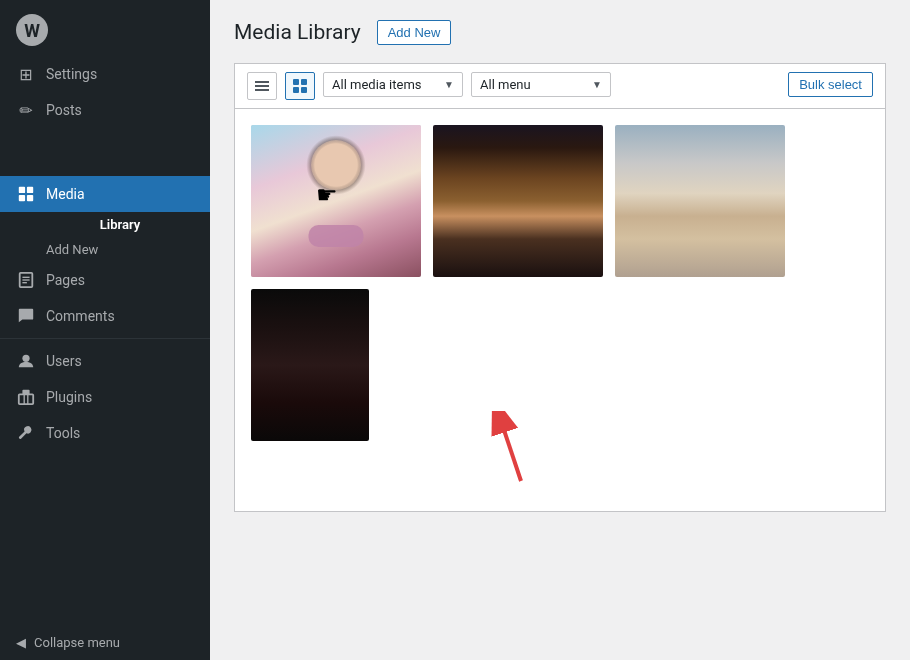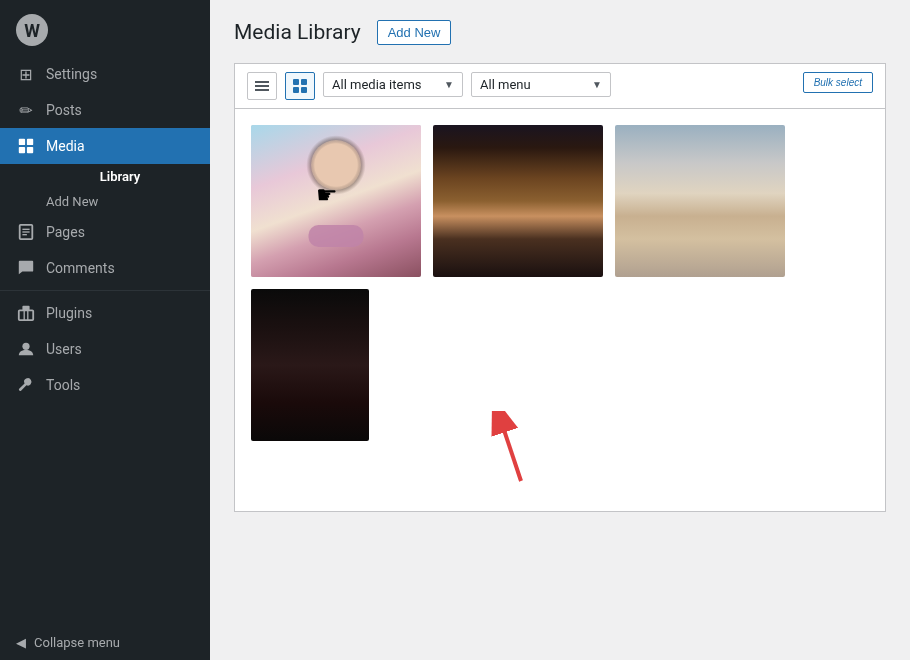--- a/index.html
+++ b/index.html
@@ -133,25 +133,24 @@
       border-radius: 2px;
       gap: 6px;
       min-width: 140px;
     }
     .select-dropdown .chevron { font-size: 10px; color: #50575e; margin-left: auto; }
     .bulk-select-btn {
       border: 1px solid #2271b1;
       color: #2271b1;
       background: #fff;
       padding: 4px 10px;
-      font-size: 10px;
+      font-size: 13px;
       border-radius: 2px;
       cursor: pointer;
       margin-left: auto;
-      font-style: italic;
     }
 
     
     .media-grid-wrapper {
       background: #fff;
       border: 1px solid #c3c4c7;
       padding: 16px;
       min-height: 400px;
     }
     .media-grid {
@@ -176,20 +175,21 @@
 
     
     .img1 {
       background: linear-gradient(135deg, #b8e0f7 0%, #e8c4d8 40%, #c4a0b8 60%, #8b6070 100%);
     }
 
     
     .media-parent-active {
       background: #2271b1;
       color: #fff !important;
+      margin-top: 48px;
     }
   </style>
 </head>
 <body>
 
 <div id="sidebar">
 
   <div class="sidebar-logo">
     <div class="sidebar-logo-icon">W</div>
   </div>
@@ -243,37 +243,37 @@
     </span>
     <span>Comments</span>
   </div>
 
   <div class="sidebar-divider"></div>
 
 
   <div class="sidebar-item">
     <span class="icon">
       <svg width="18" height="18" viewBox="0 0 20 20" fill="currentColor">
+          <circle cx="10" cy="7" r="4"></circle>
+          <path d="M2 17c0-4 3.6-6 8-6s8 2 8 6"></path>
+        </svg>
+    </span>
+    <span>Users</span>
+  </div>
+
+  <div class="sidebar-item">
+    <span class="icon">
+      <svg width="18" height="18" viewBox="0 0 20 20" fill="currentColor">
           <rect x="6" y="2" width="8" height="5" rx="1"></rect>
           <rect x="2" y="7" width="16" height="11" rx="1" fill="none" stroke="currentColor" stroke-width="2"></rect>
           <line x1="8" y1="7" x2="8" y2="18" stroke="currentColor" stroke-width="1.5"></line>
           <line x1="12" y1="7" x2="12" y2="18" stroke="currentColor" stroke-width="1.5"></line>
         </svg>
     </span>
     <span>Plugins</span>
-  </div>
-
-  <div class="sidebar-item">
-    <span class="icon">
-      <svg width="18" height="18" viewBox="0 0 20 20" fill="currentColor">
-          <circle cx="10" cy="7" r="4"></circle>
-          <path d="M2 17c0-4 3.6-6 8-6s8 2 8 6"></path>
-        </svg>
-    </span>
-    <span>Users</span>
   </div>
 
   <div class="sidebar-item">
     <span class="icon">
       <svg width="18" height="18" viewBox="0 0 20 20" fill="currentColor">
           <path d="M15.5 4.5a4 4 0 01-5 5.8l-6 6a1.5 1.5 0 01-2.1-2.1l6-6A4 4 0 0115.5 4.5z"></path>
         </svg>
     </span>
     <span>Tools</span>
   </div>

